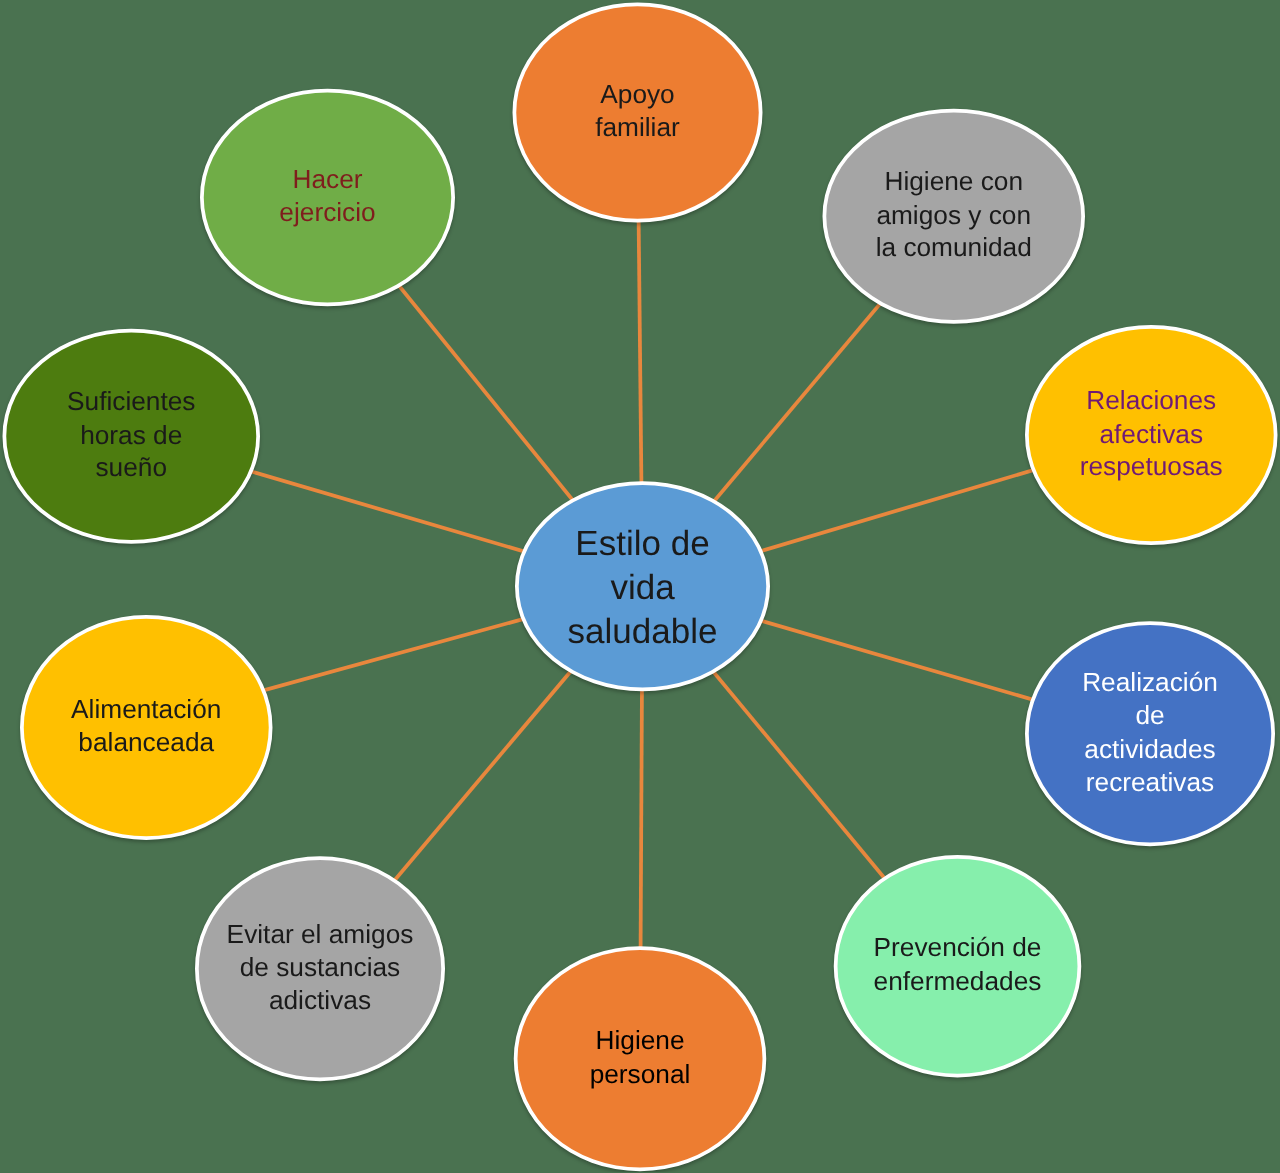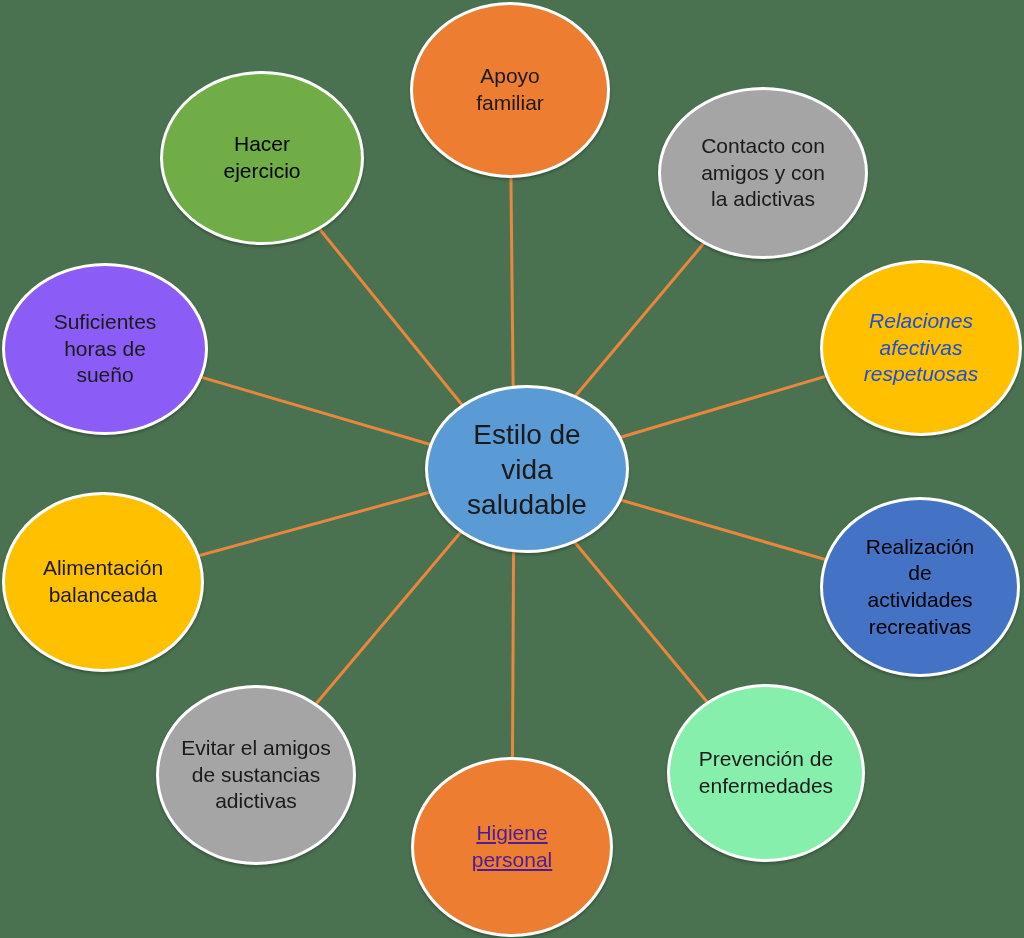--- a/index.html
+++ b/index.html
@@ -58,43 +58,43 @@
       <line x1="514" y1="469" x2="256" y2="775" stroke="#E8873D" stroke-width="3"></line>
       <line x1="514" y1="469" x2="103" y2="582" stroke="#E8873D" stroke-width="3"></line>
       <line x1="514" y1="469" x2="105" y2="349" stroke="#E8873D" stroke-width="3"></line>
       <line x1="514" y1="469" x2="262" y2="158" stroke="#E8873D" stroke-width="3"></line>
     </svg>
   <div id="nodes">
       <div class="node" style="left: 410px; top: 2px; width: 200px; height: 176px; background: rgb(237, 125, 49); border-color: rgb(255, 255, 255);">
         <span class="node-label" style="max-width: 115px; color: rgb(26, 26, 26);">Apoyo familiar</span>
       </div>
       <div class="node" style="left: 658px; top: 87px; width: 210px; height: 172px; background: rgb(165, 165, 165); border-color: rgb(255, 255, 255);">
-        <span class="node-label" style="max-width: 142px; color: rgb(26, 26, 26);">Contacto con amigos y con la adictivas</span>
+        <span class="node-label" style="max-width: 142px; color: rgb(26, 26, 26);">Higiene con amigos y con la comunidad</span>
       </div>
       <div class="node" style="left: 820px; top: 260px; width: 202px; height: 176px; background: rgb(255, 192, 0); border-color: rgb(255, 255, 255);">
-        <span class="node-label" style="max-width: 145px; color: #1d4ed8; font-style: italic;">Relaciones afectivas respetuosas</span>
+        <span class="node-label" style="max-width: 145px; color: #701a75;">Relaciones afectivas respetuosas</span>
       </div>
       <div class="node" style="left: 820px; top: 497px; width: 200px; height: 180px; background: rgb(68, 114, 196); border-color: rgb(255, 255, 255);">
-        <span class="node-label" style="max-width: 128px; color: #000000;">Realización de actividades recreativas</span>
+        <span class="node-label" style="max-width: 128px; color: #ffffff;">Realización de actividades recreativas</span>
       </div>
       <div class="node" style="left: 667px; top: 684px; width: 198px; height: 178px; background: #86efac; border-color: rgb(255, 255, 255);">
         <span class="node-label" style="max-width: 170px; color: rgb(26, 26, 26);">Prevención de enfermedades</span>
       </div>
       <div class="node" style="left: 411px; top: 757px; width: 202px; height: 180px; background: rgb(237, 125, 49); border-color: rgb(255, 255, 255);">
-        <span class="node-label" style="max-width: 120px; color: #4c1d95; text-decoration: underline;">Higiene personal</span>
+        <span class="node-label" style="max-width: 120px; color: #000000;">Higiene personal</span>
       </div>
       <div class="node" style="left: 156px; top: 685px; width: 200px; height: 180px; background: rgb(165, 165, 165); border-color: rgb(255, 255, 255);">
         <span class="node-label" style="max-width: 150px; color: rgb(26, 26, 26);">Evitar el amigos de sustancias adictivas</span>
       </div>
-      <div class="node" style="left: 2px; top: 492px; width: 202px; height: 180px; background: rgb(255, 192, 0); border-color: rgb(255, 255, 255);">
+      <div class="node" style="left: 16px; top: 492px; width: 202px; height: 180px; background: rgb(255, 192, 0); border-color: rgb(255, 255, 255);">
         <span class="node-label" style="max-width: 170px; color: rgb(26, 26, 26);">Alimentación balanceada</span>
       </div>
-      <div class="node" style="left: 2px; top: 263px; width: 206px; height: 172px; background: #8b5cf6; border-color: rgb(255, 255, 255);">
+      <div class="node" style="left: 2px; top: 263px; width: 206px; height: 172px; background: #4d7c0f; border-color: rgb(255, 255, 255);">
         <span class="node-label" style="max-width: 125px; color: rgb(26, 26, 26);">Suficientes horas de sueño</span>
       </div>
       <div class="node" style="left: 160px; top: 71px; width: 204px; height: 174px; background: rgb(112, 173, 71); border-color: rgb(255, 255, 255);">
-        <span class="node-label" style="max-width: 105px; color: #000000;">Hacer ejercicio</span>
+        <span class="node-label" style="max-width: 105px; color: #7f1d1d;">Hacer ejercicio</span>
       </div>
-      <div class="node node--center" style="left: 425px; top: 385px; width: 204px; height: 168px; background: rgb(91, 155, 213); border-color: rgb(255, 255, 255);">
+      <div class="node node--center" style="left: 412px; top: 385px; width: 204px; height: 168px; background: rgb(91, 155, 213); border-color: rgb(255, 255, 255);">
         <span class="node-label" style="max-width: 150px; color: rgb(26, 26, 26);">Estilo de vida saludable</span>
       </div>
     </div>
 </div>
 
 </body></html>

